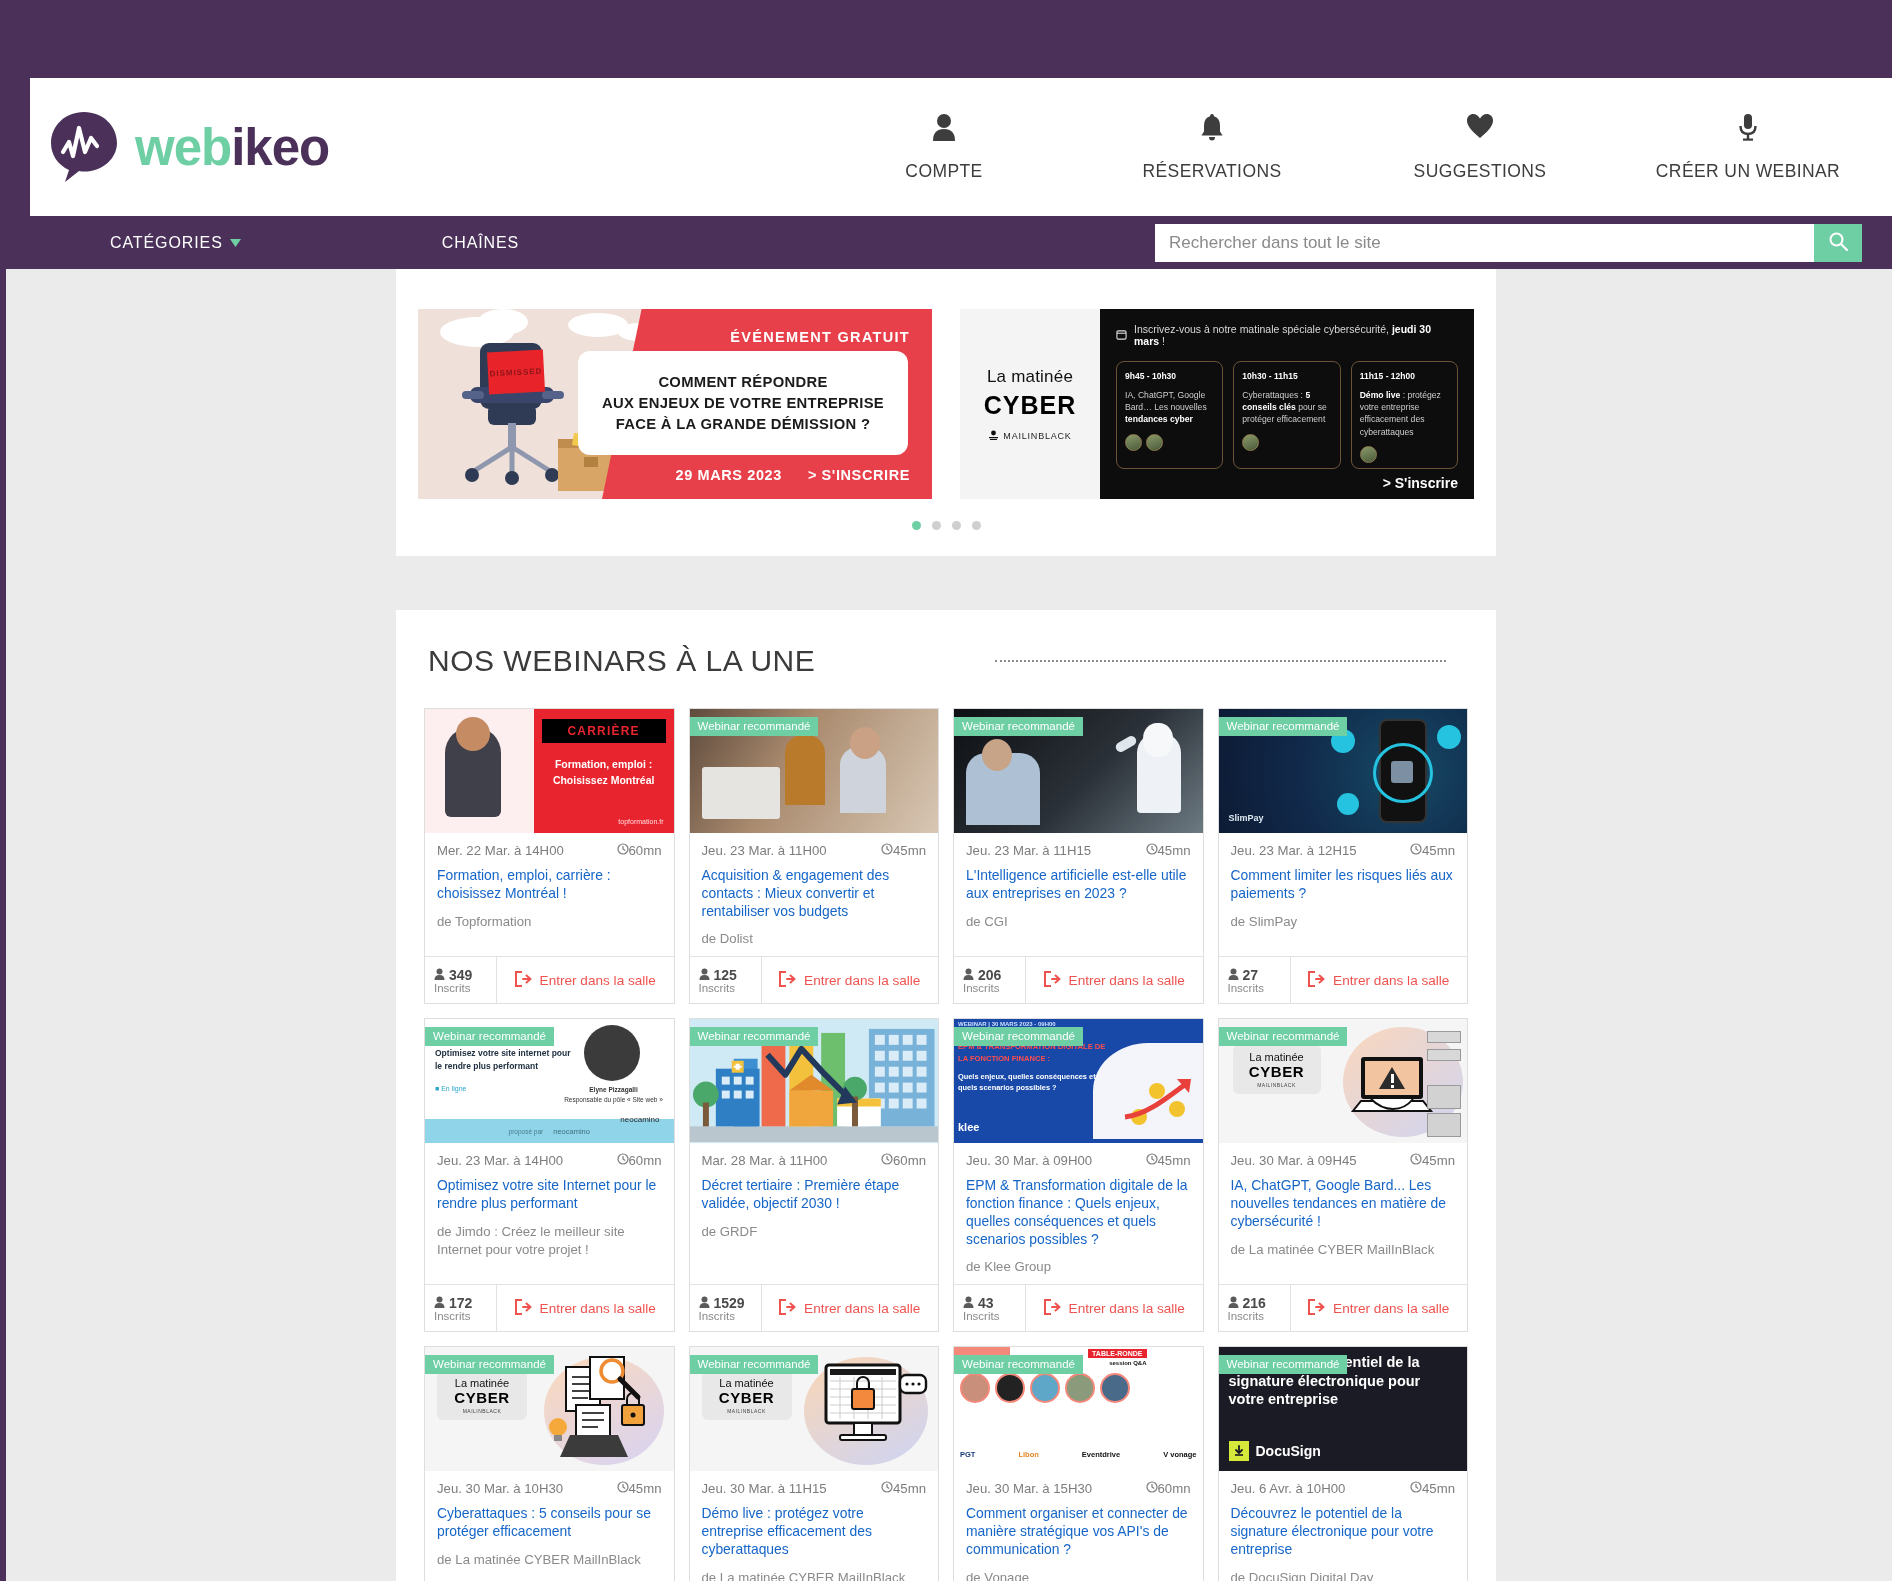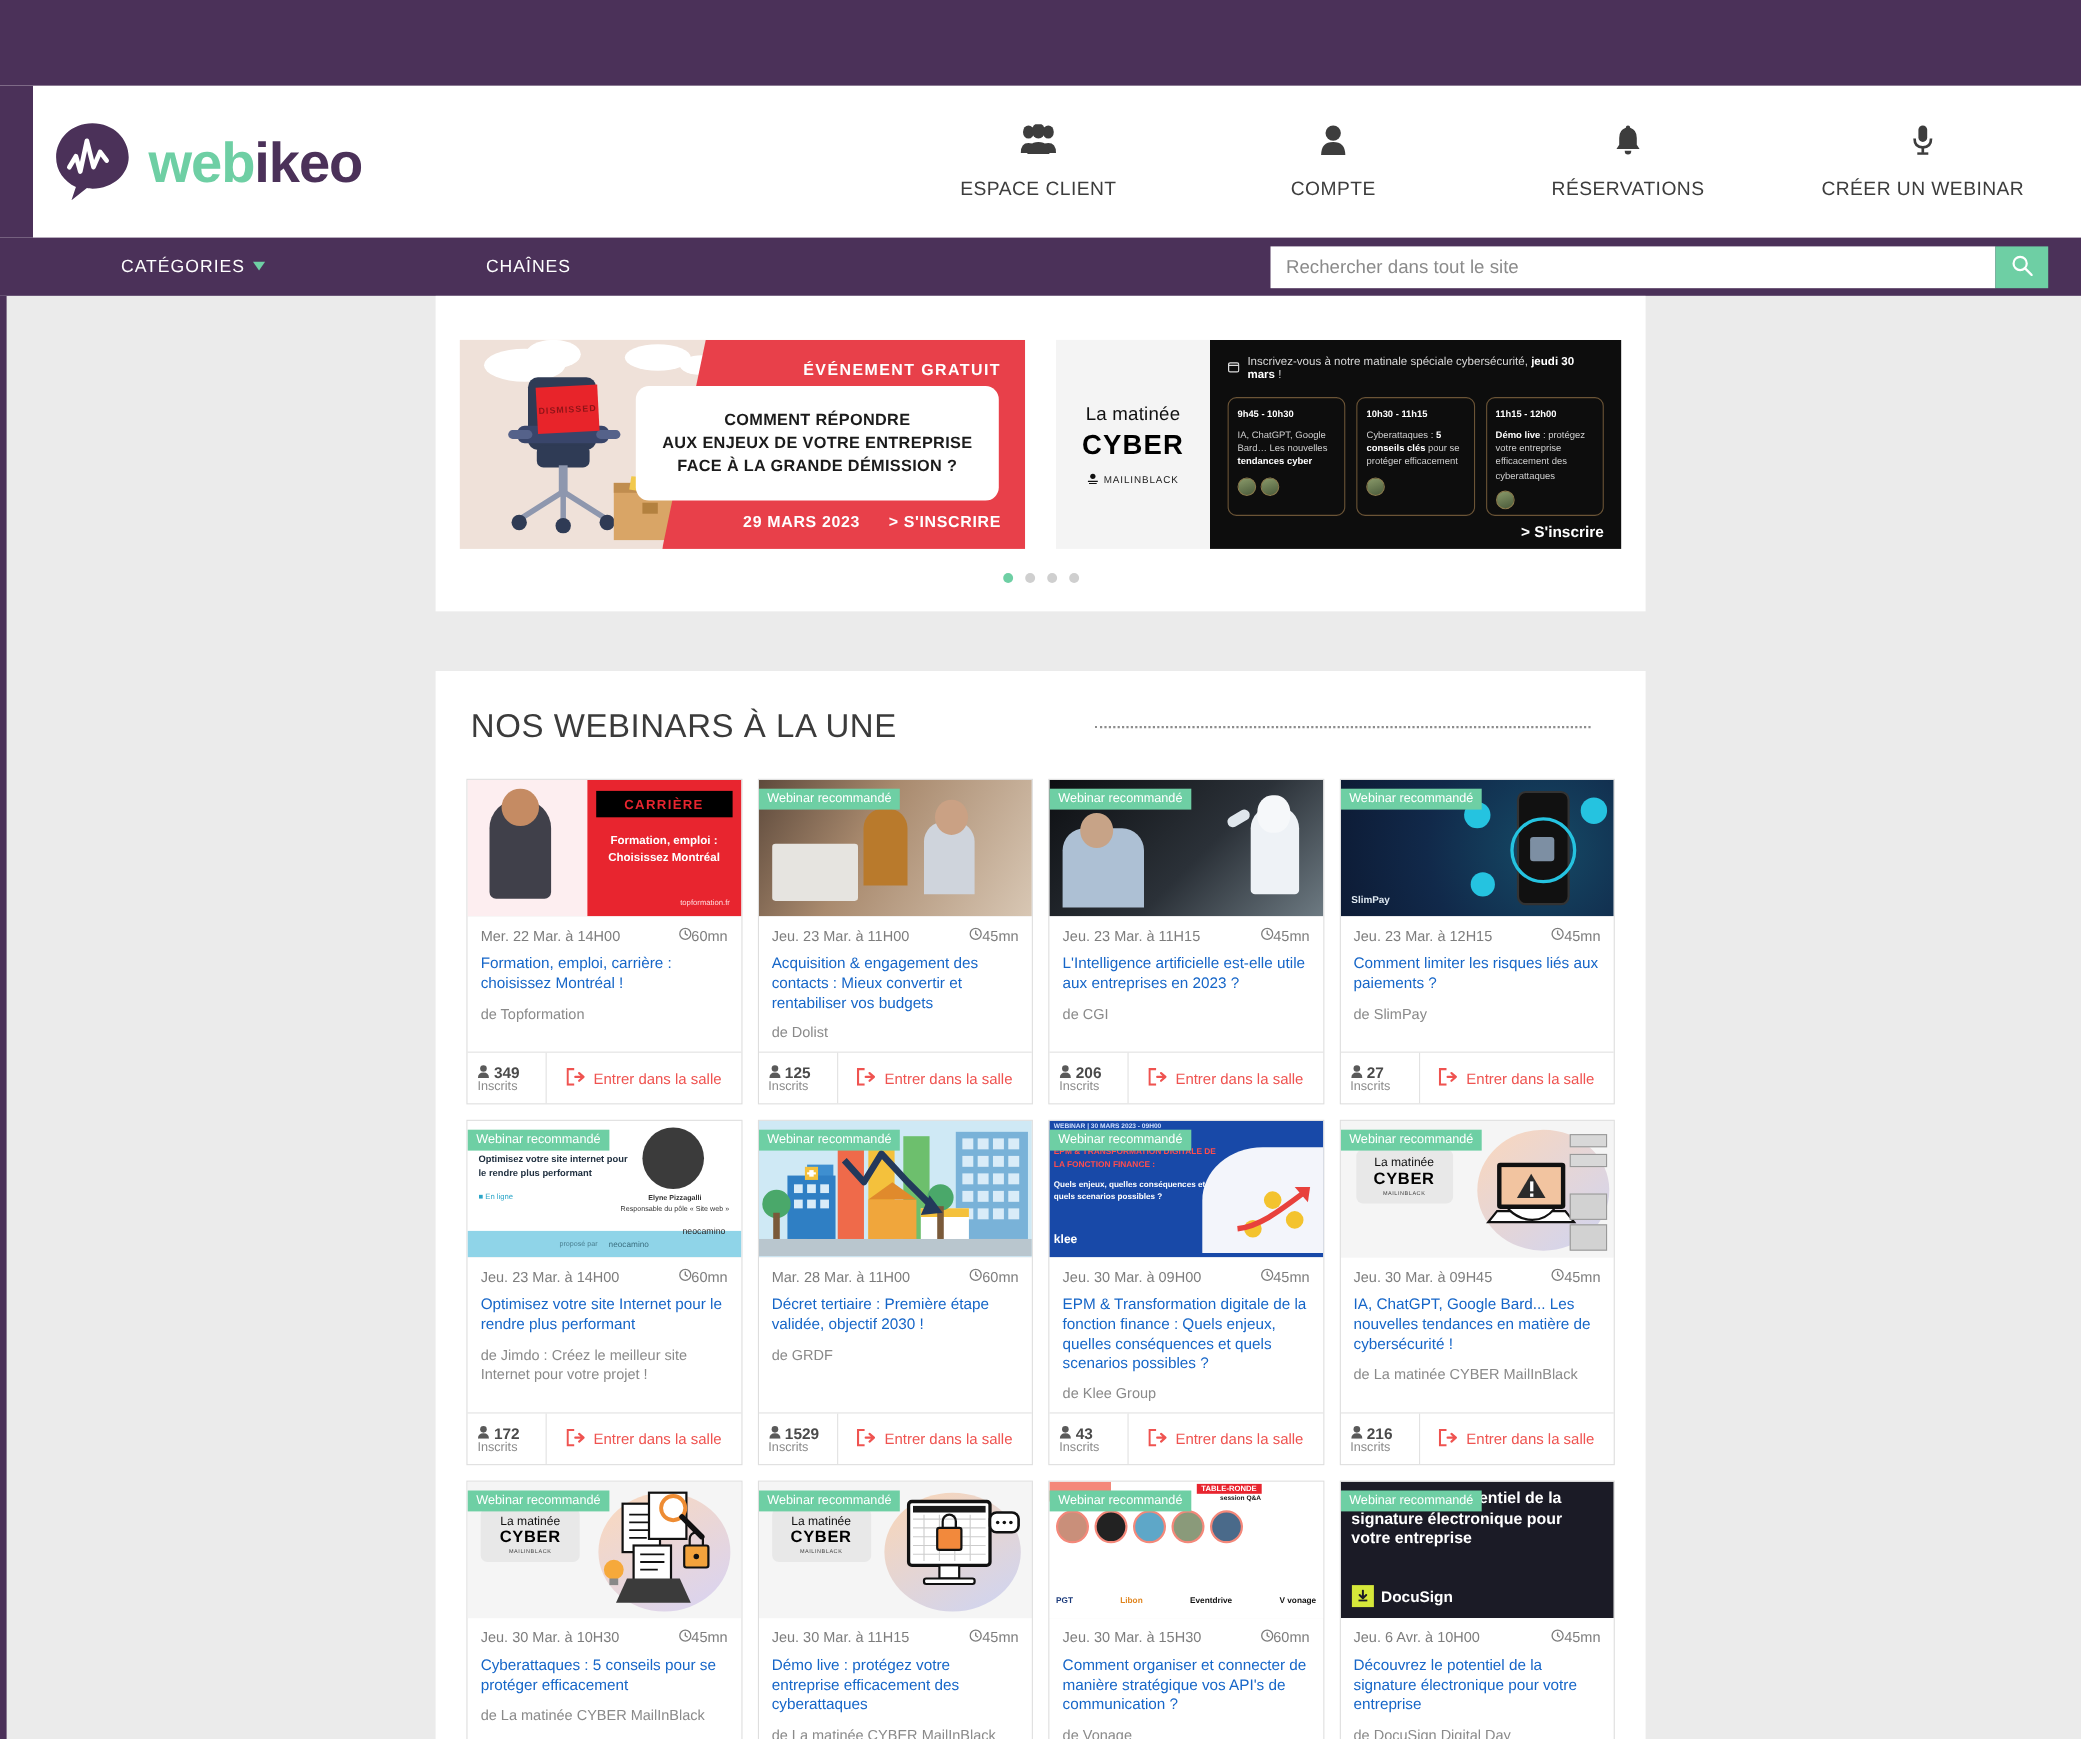--- a/index.html
+++ b/index.html
@@ -415,50 +415,45 @@
         <path d="M39 4 C20 4 6 18 6 35 C6 47 13 57 24 62 L20 74 L34 63 C36 63.4 37.5 63.6 39 63.6 C58 63.6 72 50 72 35 C72 18 58 4 39 4 Z" fill="#4b3159"></path>
         <path d="M18 44 L24 34 L28 48 L34 20 L40 44 L46 30 L52 38" fill="none" stroke="#ffffff" stroke-width="4.2" stroke-linecap="round" stroke-linejoin="round"></path>
       </svg>
     </span>
     <span class="logo-text">
       <span class="web">web</span><span class="keo">ikeo</span>
     </span>
   </a>
 
   <nav class="nav-main">
-    <a class="nav-item">
-      <span class="ico">
-        <svg width="34" height="28" viewBox="0 0 34 28">
-            <ellipse cx="8" cy="7" rx="5" ry="6" fill="#3d3d3d"></ellipse>
-            <ellipse cx="26" cy="7" rx="5" ry="6" fill="#3d3d3d"></ellipse>
-            <ellipse cx="17" cy="6" rx="6" ry="7" fill="#3d3d3d"></ellipse>
-            <path d="M1 26 q0-9 7-9 q7 0 7 9 z" fill="#3d3d3d"></path>
-            <path d="M19 26 q0-9 7-9 q7 0 7 9 z" fill="#3d3d3d"></path>
-            <path d="M7 27 q0-11 10-11 q10 0 10 11 z" fill="#3d3d3d"></path>
-          </svg>
-      </span>
-      <span class="lbl">ESPACE CLIENT</span>
-    </a>
     <a class="nav-item">
       <span class="ico">
         <svg width="24" height="28" viewBox="0 0 24 28">
             <circle cx="12" cy="8" r="7" fill="#3d3d3d"></circle>
             <path d="M1 28 q0-12 11-12 q11 0 11 12 z" fill="#3d3d3d"></path>
           </svg>
       </span>
       <span class="lbl">COMPTE</span>
     </a>
     <a class="nav-item">
       <span class="ico">
         <svg width="24" height="28" viewBox="0 0 24 28">
             <path d="M12 1 q2 0 2 2.2 q6 1.8 6 9.3 v6 l2.5 4 h-21 l2.5-4 v-6 q0-7.5 6-9.3 q0-2.2 2-2.2z" fill="#3d3d3d"></path>
             <path d="M9 24 q0 3.5 3 3.5 q3 0 3-3.5z" fill="#3d3d3d"></path>
           </svg>
       </span>
       <span class="lbl">RÉSERVATIONS</span>
+    </a>
+    <a class="nav-item">
+      <span class="ico">
+        <svg width="28" height="26" viewBox="0 0 28 26">
+            <path d="M14 25 C3 16 1 11 1 7.5 C1 3.5 4 1 7.3 1 C10 1 12.5 2.8 14 5.5 C15.5 2.8 18 1 20.7 1 C24 1 27 3.5 27 7.5 C27 11 25 16 14 25 Z" fill="#3d3d3d"></path>
+          </svg>
+      </span>
+      <span class="lbl">SUGGESTIONS</span>
     </a>
     <a class="nav-item">
       <span class="ico">
         <svg width="20" height="28" viewBox="0 0 20 28">
             <rect x="6" y="1" width="8" height="15" rx="4" fill="#3d3d3d"></rect>
             <path d="M2.5 13 q0 8 7.5 8 q7.5 0 7.5-8" fill="none" stroke="#3d3d3d" stroke-width="2.4"></path>
             <rect x="8.8" y="20" width="2.4" height="6" fill="#3d3d3d"></rect>
             <rect x="5" y="25.5" width="10" height="2.2" fill="#3d3d3d"></rect>
           </svg>
       </span>

